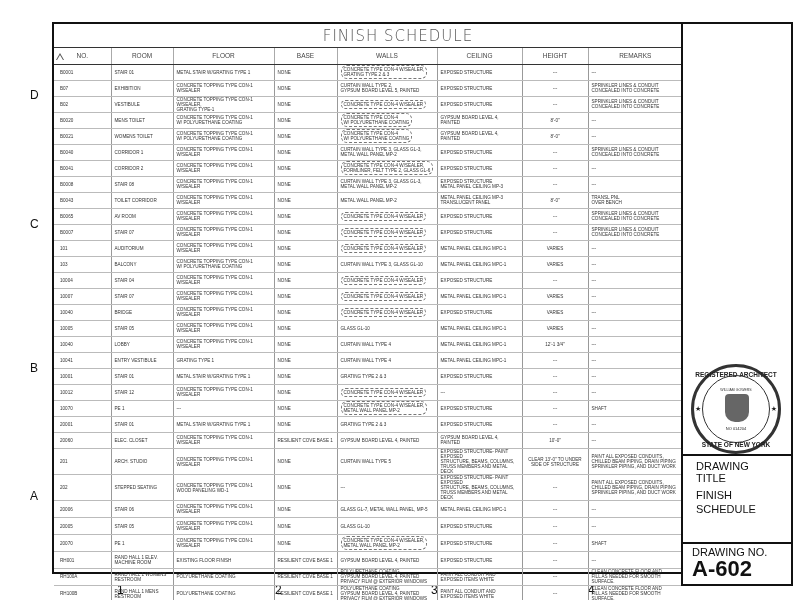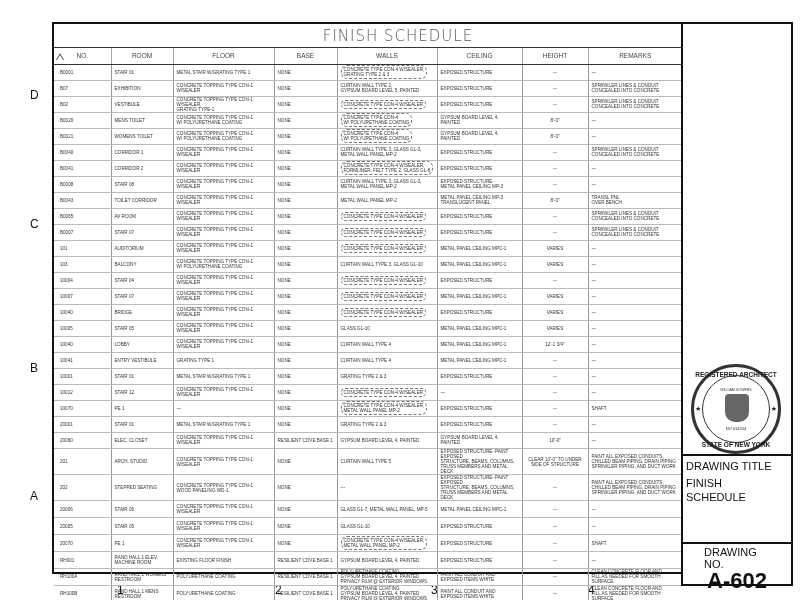--- a/index.html
+++ b/index.html
@@ -46,26 +46,26 @@
                  border: 1.5px solid #333; }
   .stamp-text-top { position: absolute; left: 0; top: 4px; width: 100%; text-align: center; font-size: 6.5px;
                     font-weight: bold; color: #222; }
   .stamp-text-bot { position: absolute; left: 0; bottom: 3px; width: 100%; text-align: center; font-size: 6.5px;
                     font-weight: bold; color: #222; }
   .stamp-seal { position: absolute; left: 22px; top: 18px; width: 24px; height: 28px; background: #666; border-radius: 4px 4px 10px 10px; }
   .stamp-name { position: absolute; left: 0; top: 12px; width: 100%; text-align: center; font-size: 3.5px; color: #333; }
   .stamp-no { position: absolute; left: 0; top: 50px; width: 100%; text-align: center; font-size: 4px; color: #222; }
   .star { position: absolute; top: 38px; font-size: 7px; }
 
-  .dt-box { position: absolute; left: 0; top: 432px; width: 108px; height: 88px; border-bottom: 2px solid #111; padding: 4px 3px; }
+  .dt-box { position: absolute; left: 0; top: 432px; width: 108px; height: 88px; border-bottom: 2px solid #111; padding: 4px 13px; }
   .dt-label { font-size: 11px; color: #111; }
   .dt-value { font-size: 11px; font-weight: normal; margin-top: 4px; line-height: 14px; white-space: pre-line; color: #111; }
-  .dn-box { position: absolute; left: 0; top: 520px; width: 108px; height: 42px; padding: 2px 21px; }
+  .dn-box { position: absolute; left: 0; top: 520px; width: 108px; height: 42px; padding: 2px 9px; }
   .dn-label { font-size: 11px; color: #111; }
-  .dn-value { font-size: 22px; font-weight: bold; text-align: center; color: #111; line-height: 22px; }
+  .dn-value { font-size: 22px; font-weight: bold; text-align: left; color: #111; line-height: 22px; }
 </style>
 </head>
 <body>
 
 <div class="grid-letter" style="top:88px;">D</div>
 <div class="grid-letter" style="top:217px;">C</div>
 <div class="grid-letter" style="top:361px;">B</div>
 <div class="grid-letter" style="top:489px;">A</div>
 
 <div class="grid-number" style="left:117px;">1</div>

